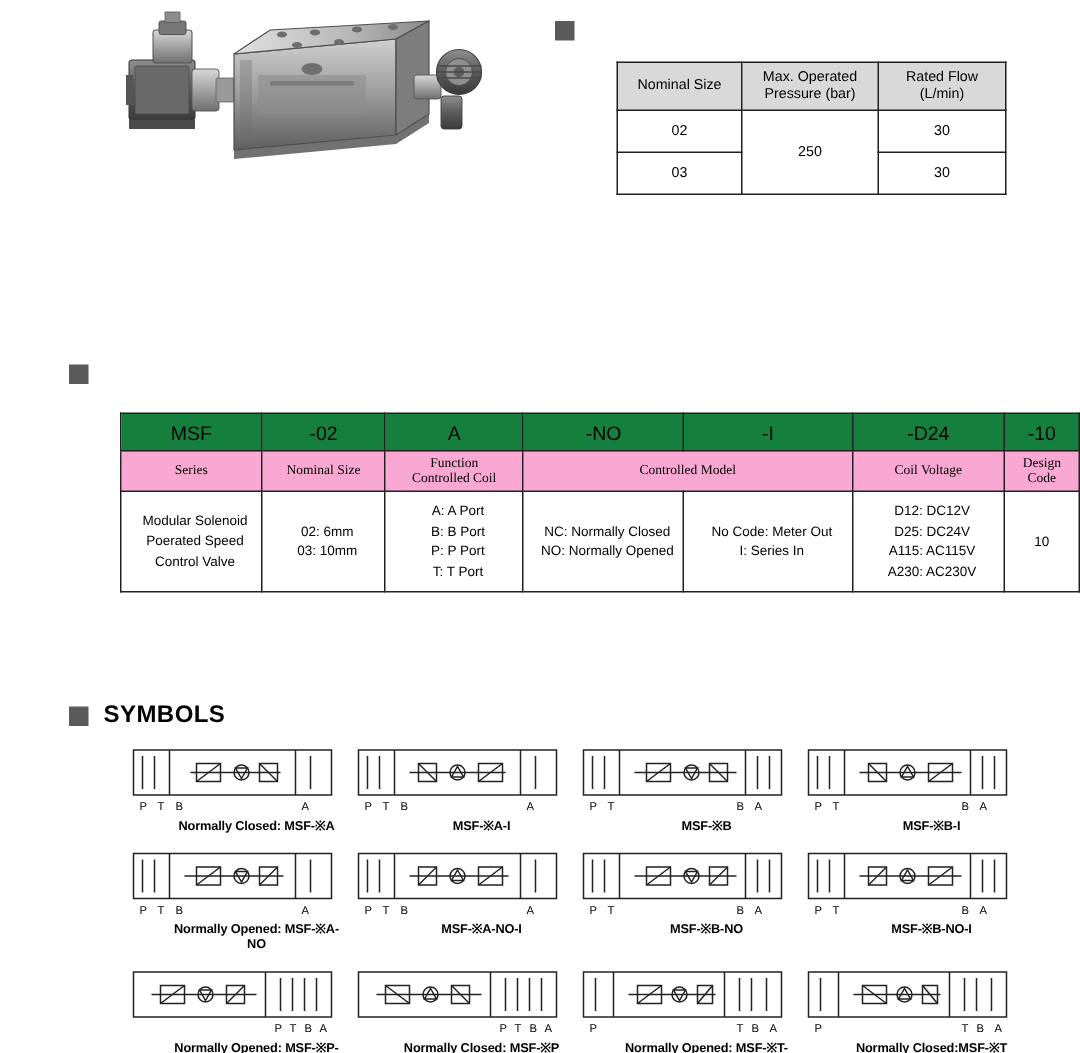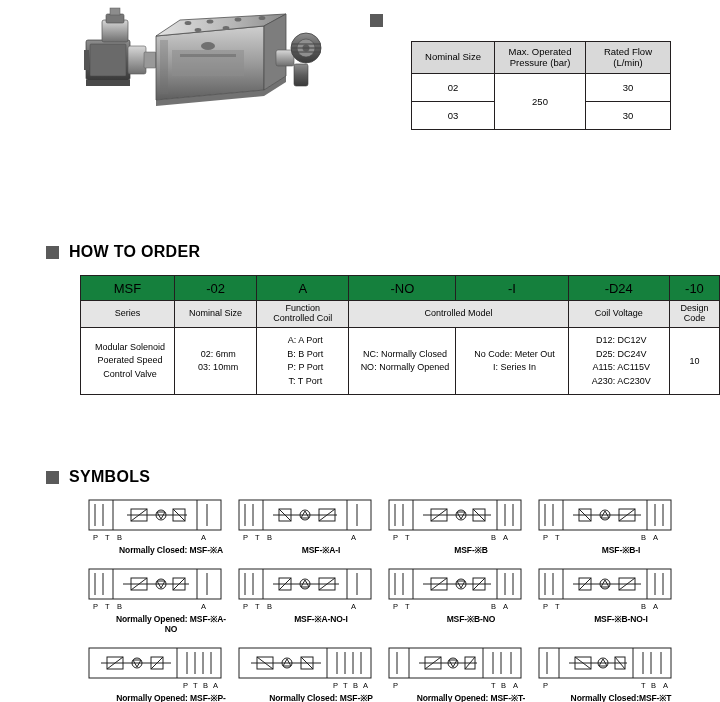--- a/index.html
+++ b/index.html
@@ -38,21 +38,21 @@
   #spec-table td{height:23px;background:#fff;}
   .w-nom{width:76px;}
   .w-pres{width:84px;}
   .w-flow{width:78px;margin-top:24px;}
 
   
   #order-head{position:absolute;left:46px;top:243px;}
   #order-table{position:absolute;left:80px;top:275px;}
   #order-table td{font-size:9px;}
   #order-table tr.r1 td{background:#15803d;height:20px;font-weight:normal;font-size:13px;}
-  #order-table tr.r2 td{background:#e5e5e5;height:22px;font-size:9px;line-height:1.1;}
+  #order-table tr.r2 td{background:#f9a8d4;height:22px;font-size:9px;line-height:1.1;font-family:Liberation Serif, serif;}
   #order-table tr.r3 td{height:62px;vertical-align:middle;background:#fff;}
   .cell-left{text-align:left;padding-left:8px !important;line-height:1.5;}
   .c-series{width:90px;}
   .c-nom{width:78px;}
   .c-func{width:88px;}
   .c-nc{width:104px;}
   .c-meter{width:110px;}
   .c-coil{width:98px;}
   .c-design{width:44px;}
 
@@ -172,21 +172,20 @@
   </tr>
   <tr>
     <td>03</td>
     <td>30</td>
   </tr>
 </tbody>
   </table>
 
 <div id="order-head" class="sec-title">
   <span class="sq"></span>
-  <span>HOW TO ORDER</span>
 </div>
 
 <table id="order-table" class="grid">
   <tbody>
       <tr class="r1">
     <td class="c-series">MSF</td>
     <td class="c-nom">-02</td>
     <td class="c-func">A</td>
     <td class="c-nc">-NO</td>
     <td class="c-meter">-I</td>

